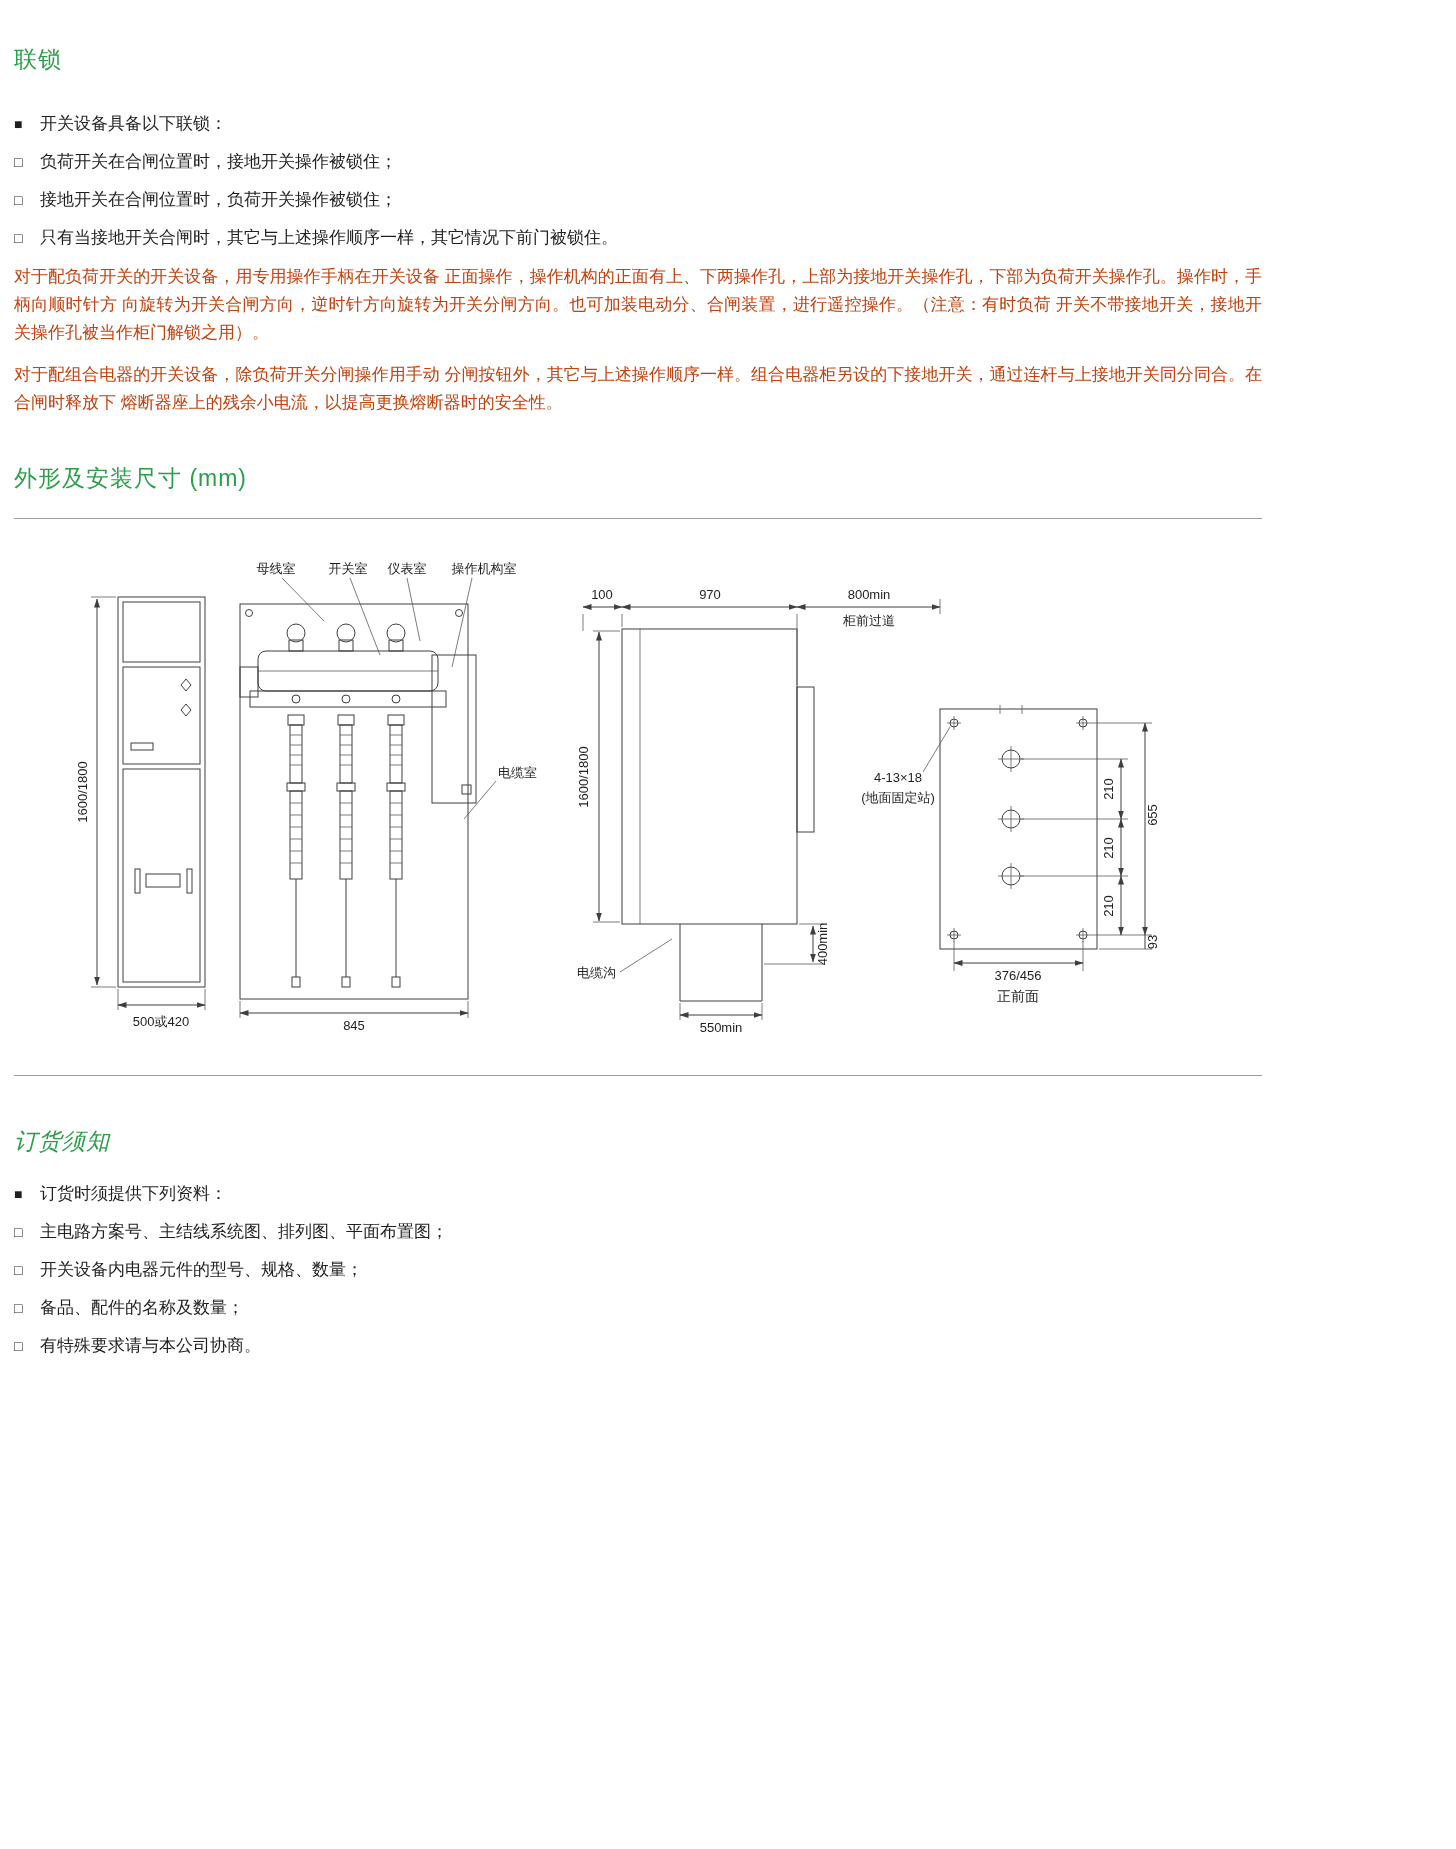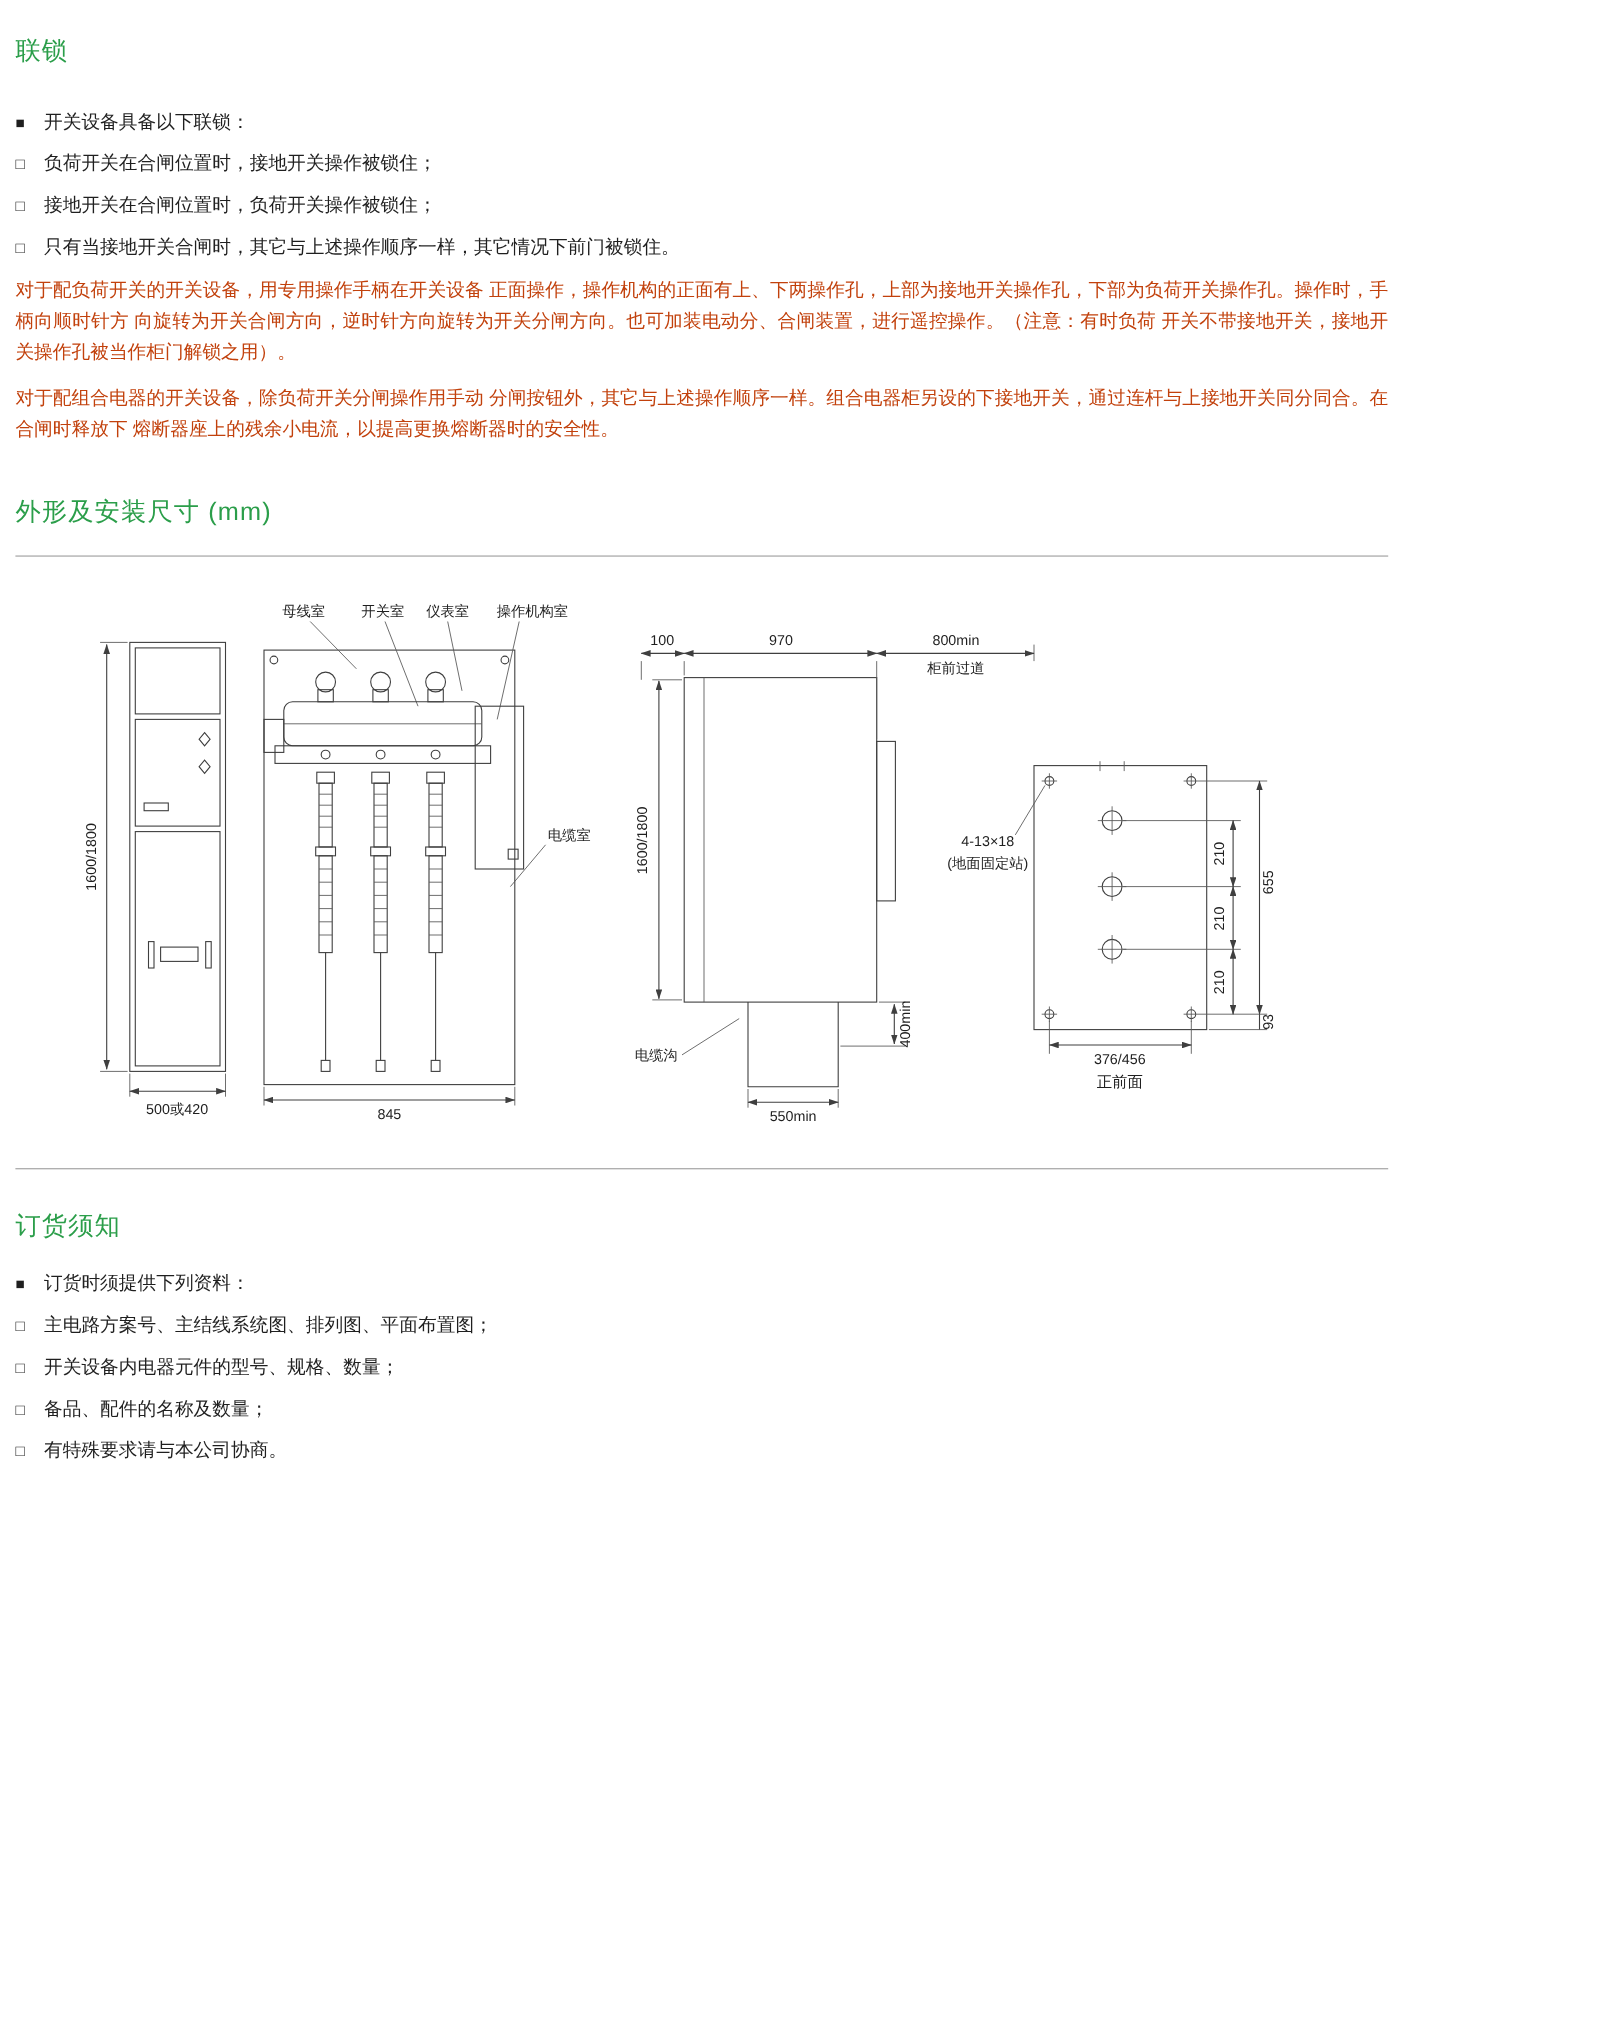--- a/index.html
+++ b/index.html
@@ -3,32 +3,32 @@
 <meta charset="utf-8">
 <style>
   * { margin:0; padding:0; box-sizing:border-box; }
   html,body { background:#ffffff; }
   body { font-family:"Liberation Sans", sans-serif; color:#1c1c1c; }
   .page {
     position:relative;
     width:1276px; height:1849px;
     background:#ffffff;
     overflow:hidden;
-    padding:31px 14px 0 14px;
+    padding:44px 14px 0 14px;
   }
   h2.heading {
     font-size:23px;
     font-weight:500;
     color:var(--accent, #2b9e4a);
     letter-spacing:1px;
   }
   .h-interlock { margin-bottom:36px; }
   .h-operation { margin-top:46px; margin-bottom:26px; }
   .h-dims      { margin-top:46px; }
-  .h-ordering  { margin-top:36px; margin-bottom:24px; }
+  .h-ordering  { margin-top:50px; margin-bottom:24px;font-style:italic; }
 
   ul.bullet-list { list-style:none; }
   li.bullet-item {
     display:flex; align-items:flex-start;
     font-size:17px; line-height:26px;
     margin-bottom:12px;
     color:#1f1f1f;
   }
   .bullet {
     flex:0 0 26px;

